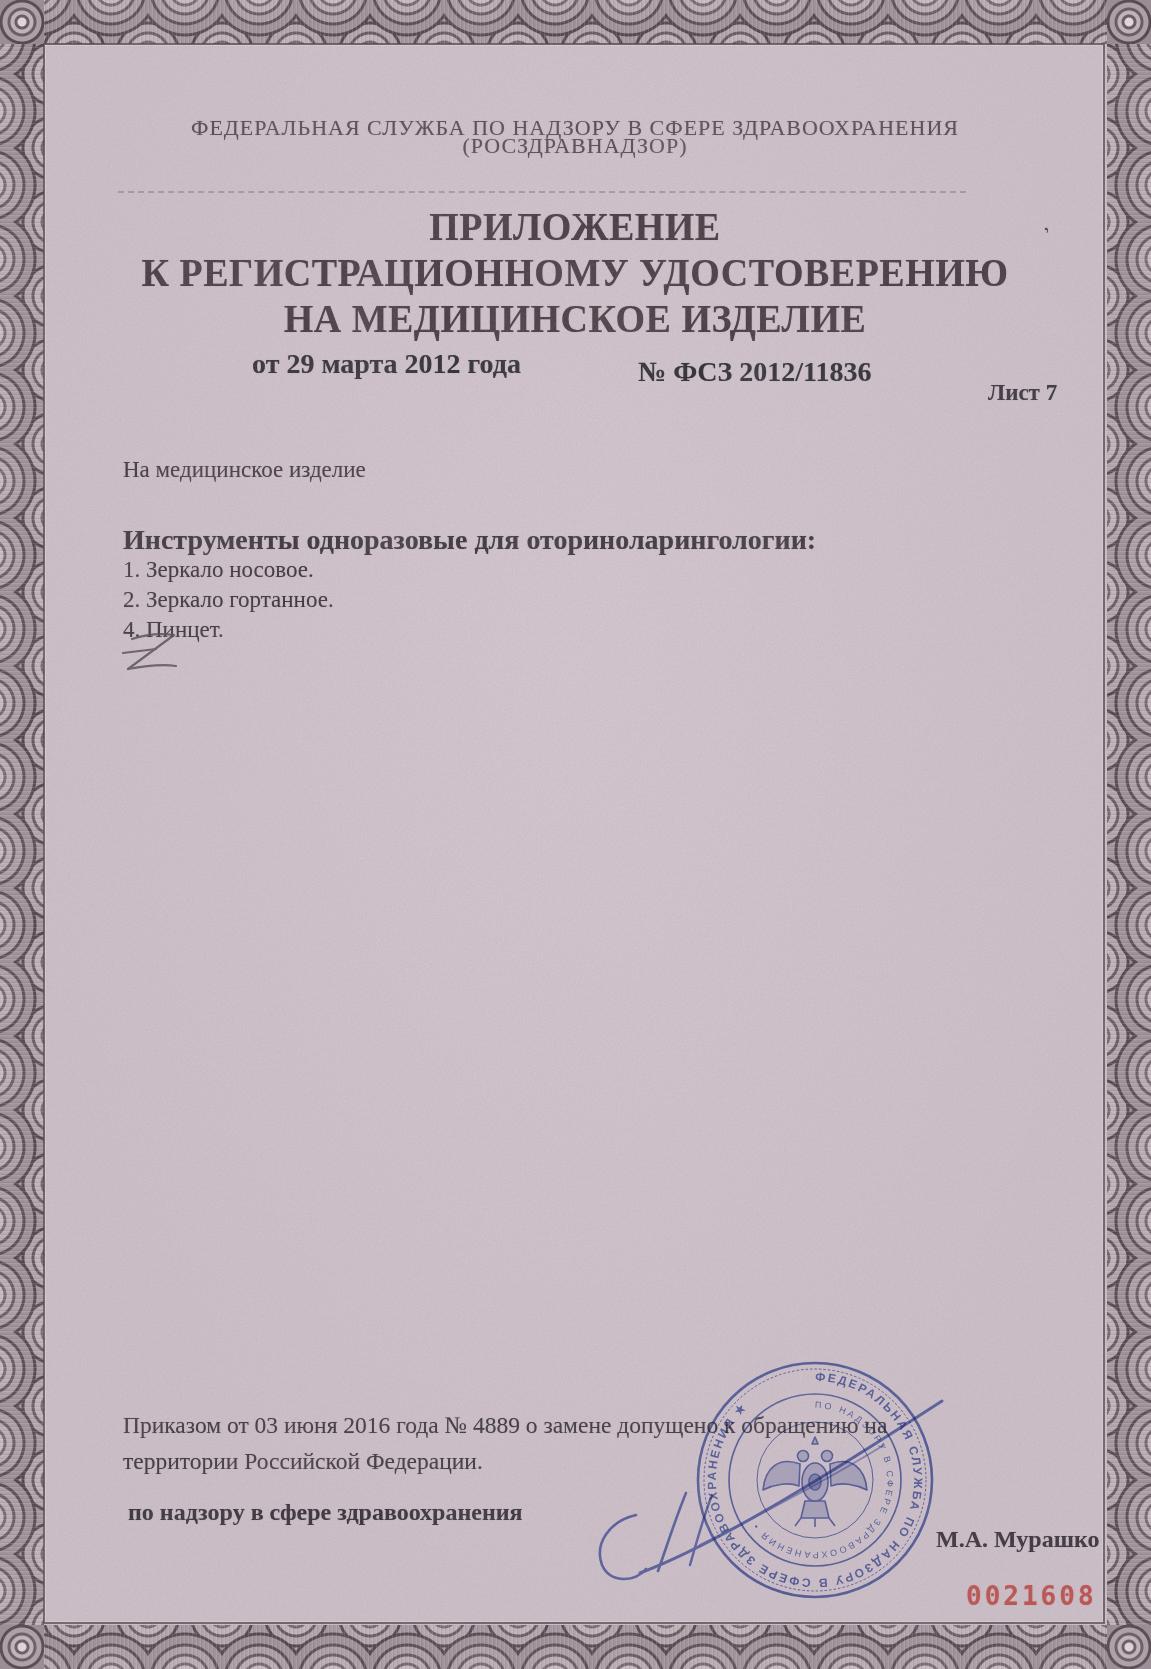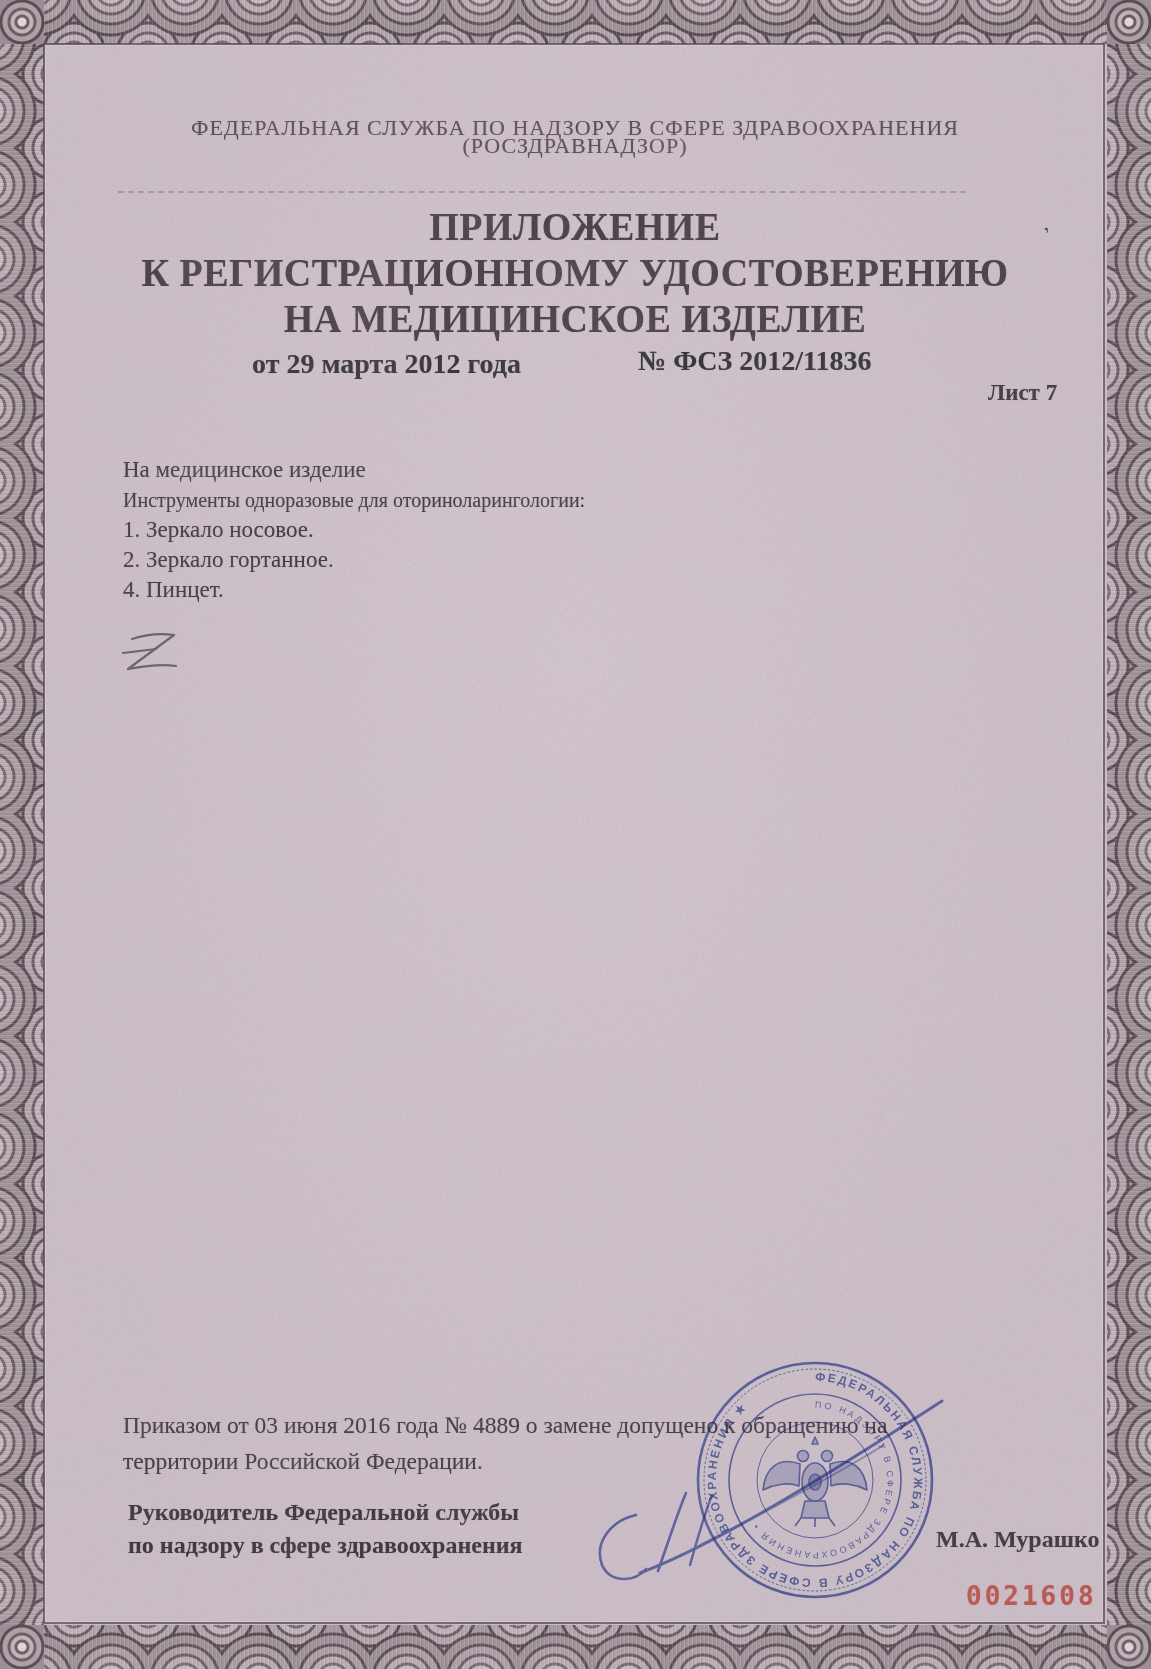--- a/index.html
+++ b/index.html
@@ -63,24 +63,24 @@
   .issuer-1{top:103px;margin-top:12px;}
   .issuer-2{top:133px;}
   .dashed-sep{position:absolute; left:118px; top:191px; width:848px; height:0;
     border-top:2px dashed rgba(118,98,106,.45); z-index:4;}
   .title-line{left:44px; width:1062px; text-align:center; font-weight:700; color:#3c3238;
     font-size:40px; transform:scaleX(.95); letter-spacing:.5px;}
   .title-1{top:203px;}
   .title-2{top:249px;}
   .title-3{top:295px;}
   .reg-date{left:252px; top:348px; font-weight:700; font-size:28px; color:#23242c;}
-  .reg-num{left:638px; top:345px; font-weight:700; font-size:28px; color:#23242c;text-align:center;}
+  .reg-num{left:638px; top:356px; font-weight:700; font-size:28px; color:#23242c;text-align:center;}
   .sheet{left:988px; top:380px; font-weight:700; font-size:23px; color:#2c2a34;}
   .subject{left:123px; top:455px; font-size:23px; line-height:30px; color:#322d36;}
-  .subject .bold-line{font-weight:400; font-size:20px;}
+  .subject .bold-line{font-weight:700; font-size:28px;margin-top:40px;}
   .order-note{left:123px; top:1407px; font-size:23.5px; line-height:36px; color:#322d36; width:790px;}
   .signer{left:128px; top:1496px; font-weight:700; font-size:24px; line-height:33px; color:#2b2731;}
   .signer-name{left:893px; top:1526px; font-weight:700; font-size:24px; color:#2b2731;margin-left:43px;}
   .serial{left:966px; top:1581px; font-family:"DejaVu Sans Mono",monospace; font-weight:700;
     font-size:26px; letter-spacing:3px; color:rgba(187,64,55,.85); text-shadow:0 0 1px rgba(187,64,55,.5);}
   .ink-speck{left:1046px; top:222px; font-size:20px; color:#3a3340; transform:rotate(-35deg);}
 
   
   .stamp-svg{position:absolute; left:693px; top:1358px; z-index:5; mix-blend-mode:multiply; opacity:.88; filter:blur(.4px);}
   .sign-svg{position:absolute; left:540px; top:1375px; z-index:6; mix-blend-mode:multiply; opacity:.9;}
@@ -131,21 +131,20 @@
       <path d="M5,25 L38,21"></path>
     </g>
   </svg>
 
   <div class="txt order-note">
     <div>Приказом от 03 июня 2016 года № 4889 о замене допущено к обращению на</div>
     <div>территории Российской Федерации.</div>
   </div>
 
   <div class="txt signer">
-    <div>Руководитель Федеральной службы</div>
     <div>по надзору в сфере здравоохранения</div>
   </div>
   <div class="txt signer-name">М.А. Мурашко</div>
 
   <div class="txt serial">0021608</div>
 
   <svg class="stamp-svg" width="244" height="244" viewBox="0 0 244 244">
     <defs>
       <path id="ringO" d="M122,23 a99,99 0 1,1 -0.02,0" fill="none"></path>
       <path id="ringI" d="M122,50 a72,72 0 1,1 -0.02,0" fill="none"></path>

